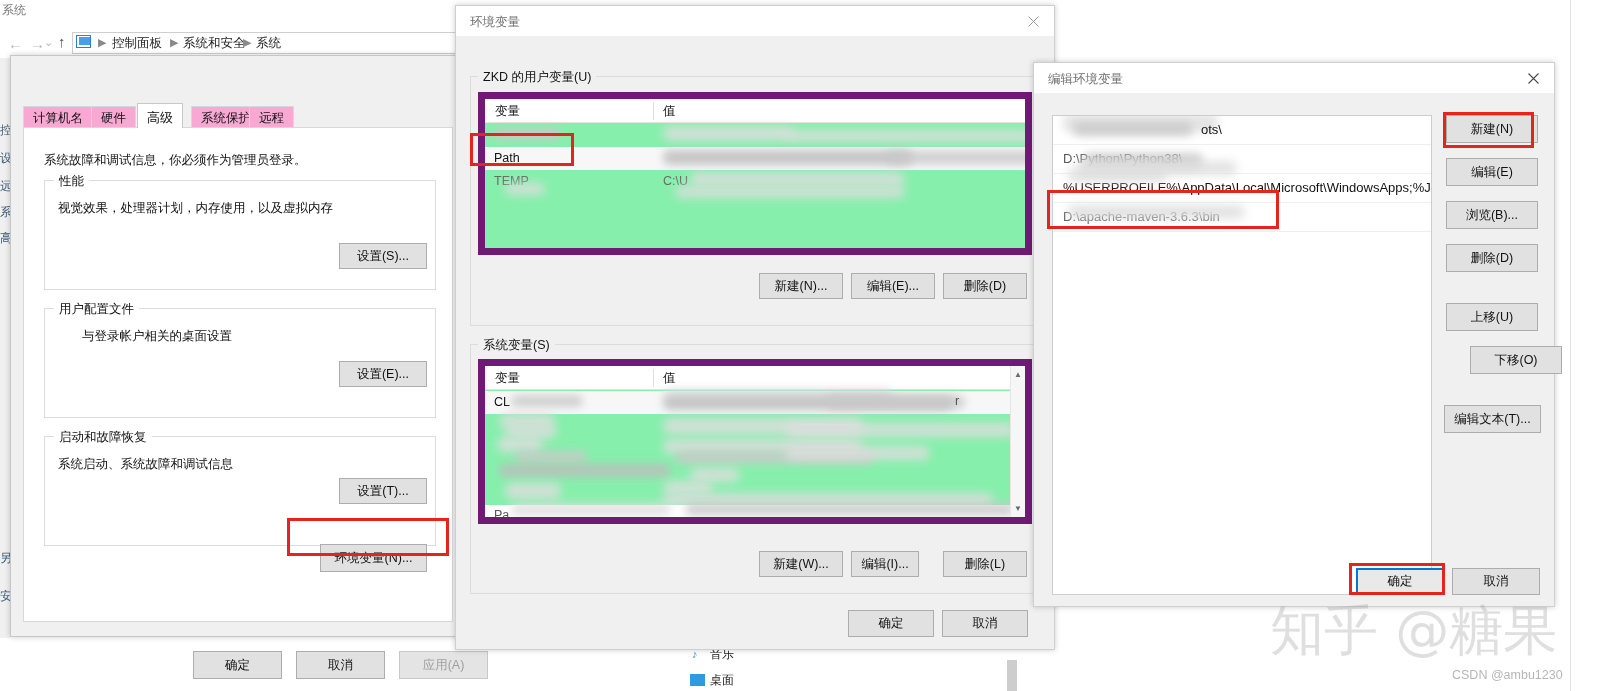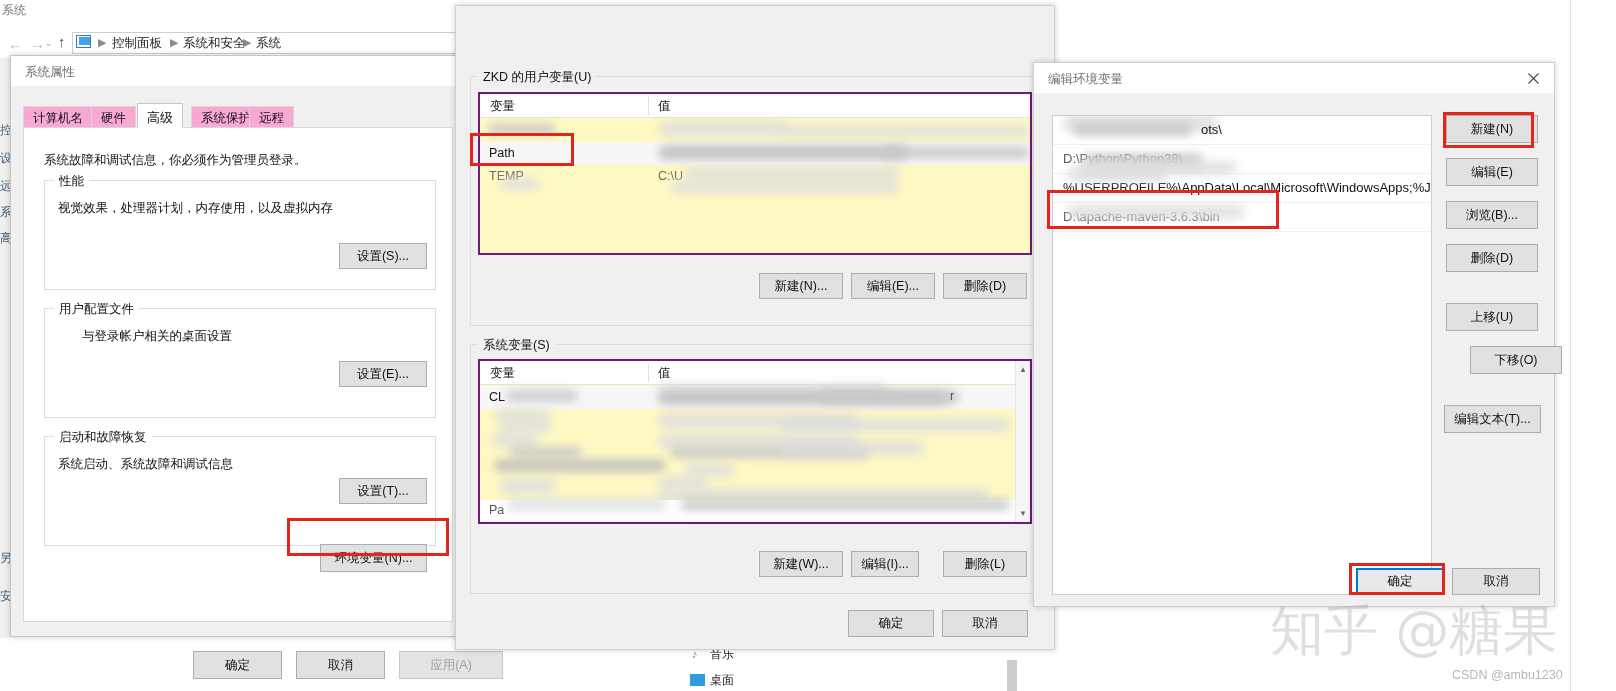--- a/index.html
+++ b/index.html
@@ -62,21 +62,21 @@
   .btn { position:absolute; background:#e1e1e1; border:1px solid #adadad; font-size:12.5px; color:#111;
          display:flex; align-items:center; justify-content:center; white-space:nowrap; cursor:default; }
   .btn.disabled { color:#a0a0a0; background:#e4e4e4; border-color:#c8c8c8; }
   .btn.focus { border:1px solid #0078d7; box-shadow:inset 0 0 0 1px #0078d7; background:#e9e9e9; }
   .redbox { position:absolute; border:3px solid #e3251d; pointer-events:none; z-index:40; }
 
   
   #envvars { left:455px; top:5px; width:600px; height:645px; background:#f0f0f0; border:1px solid #cfcfcf; }
   .ev-group { position:absolute; border:1px solid #dcdcdc; background:#f0f0f0; }
   .ev-group-cap { position:absolute; background:#f0f0f0; padding:0 5px; font-size:12.5px; color:#111; }
-  .lv { position:absolute; background:#fef9c3; border:2px solid #701a75; overflow:hidden; }
+  .lv { position:absolute; background:#86efac; border:7px solid #701a75; overflow:hidden; }
   .lv-head { position:absolute; left:0; top:0; right:0; height:24px; background:#ffffff; border-bottom:1px solid #e3e3e3; }
   .lv-col { position:absolute; top:4px; font-size:12.5px; color:#111; }
   .lv-coldiv { position:absolute; top:3px; width:1px; height:18px; background:#e0e0e0; }
   .lv-row { position:absolute; left:0; right:0; height:23px; }
   .lv-cell { position:absolute; font-size:12.5px; color:#111; white-space:nowrap; }
   .blur { position:absolute; border-radius:7px; background:#c9c9c9; filter:blur(4px); opacity:.85; }
   .blur.soft { background:#dedede; filter:blur(5px); }
   .blur.dark { background:#bdbdbd; }
   .lv-sb { position:absolute; right:0; top:0; width:15px; bottom:0; background:#f6f6f6; border-left:1px solid #e6e6e6; }
   .sb-arrow { position:absolute; left:3px; font-size:8px; color:#6a6a6a; }
@@ -163,23 +163,20 @@
 
     <div class="exp-panel-line"></div>
     <div class="tree-ico" style="left:692px; top:648px; color:#2f9bdf; font-size:11px;">♪</div>
     <div class="tree-item" style="left:710px; top:646px;">音乐</div>
     <div class="tree-ico" style="left:690px; top:674px; background:#2f9bdf; width:15px; height:12px;"></div>
     <div class="tree-item" style="left:710px; top:672px;">桌面</div>
     <div class="exp-scroll"></div>
   </div>
 
   <div class="win" id="sysprops">
-    <div class="win-title">
-      <div class="cap">系统属性</div>
-    </div>
     <div class="sp-body">
 
       <div class="tabstrip">
         <div class="tab" style="left:0px;">计算机名</div>
         <div class="tab" style="left:68px;">硬件</div>
         <div class="tab active" style="left:114px;">高级</div>
         <div class="tab" style="left:168px;">系统保护</div>
         <div class="tab" style="left:226px;">远程</div>
       </div>
 
@@ -199,26 +196,34 @@
         <div class="group" style="left:20px; top:308px; width:392px; height:110px;"></div>
         <div class="group-cap" style="left:30px; top:301px;">启动和故障恢复</div>
         <div class="group-desc" style="left:34px; top:328px;">系统启动、系统故障和调试信息</div>
         <div class="btn" style="left:315px; top:350px; width:88px; height:26px;">设置(T)...</div>
 
         <div class="btn" style="left:296px; top:416px; width:107px; height:28px;">环境变量(N)...</div>
       </div>
 
       <div class="btn" style="left:182px; top:565px; width:89px; height:28px;">确定</div>
       <div class="btn" style="left:285px; top:565px; width:89px; height:28px;">取消</div>
-      <div class="btn disabled" style="left:388px; top:565px; width:104px; height:28px;">应用(A)</div>
+      <div class="btn disabled" style="left:388px; top:565px; width:89px; height:28px;">应用(A)</div>
     </div>
   </div>
   <div class="redbox" style="left:287px; top:518px; width:162px; height:38px;"></div>
 
   <div class="win" id="envvars">
+    <div class="win-title">
+      <div class="cap">环境变量</div>
+      <div class="win-close" style="right:0px;">
+        <svg width="11" height="11" viewBox="0 0 11 11">
+            <path d="M0.5 0.5 L10.5 10.5 M10.5 0.5 L0.5 10.5" stroke="#9a9a9a" stroke-width="1" fill="none"></path>
+          </svg>
+      </div>
+    </div>
 
     <div class="ev-group" style="left:14px; top:70px; width:570px; height:250px;"></div>
     <div class="ev-group-cap" style="left:22px; top:63px;">ZKD 的用户变量(U)</div>
 
     <div class="lv" style="left:22px; top:86px; width:554px; height:163px;">
       <div class="lv-head">
         <div class="lv-col" style="left:10px;">变量</div>
         <div class="lv-coldiv" style="left:168px;"></div>
         <div class="lv-col" style="left:178px;">值</div>
       </div>

